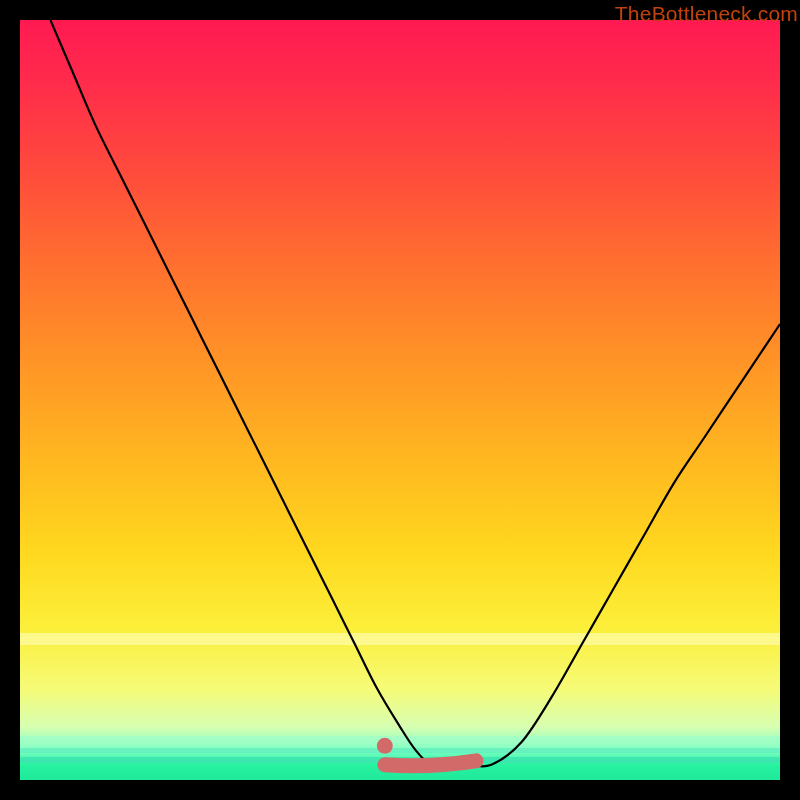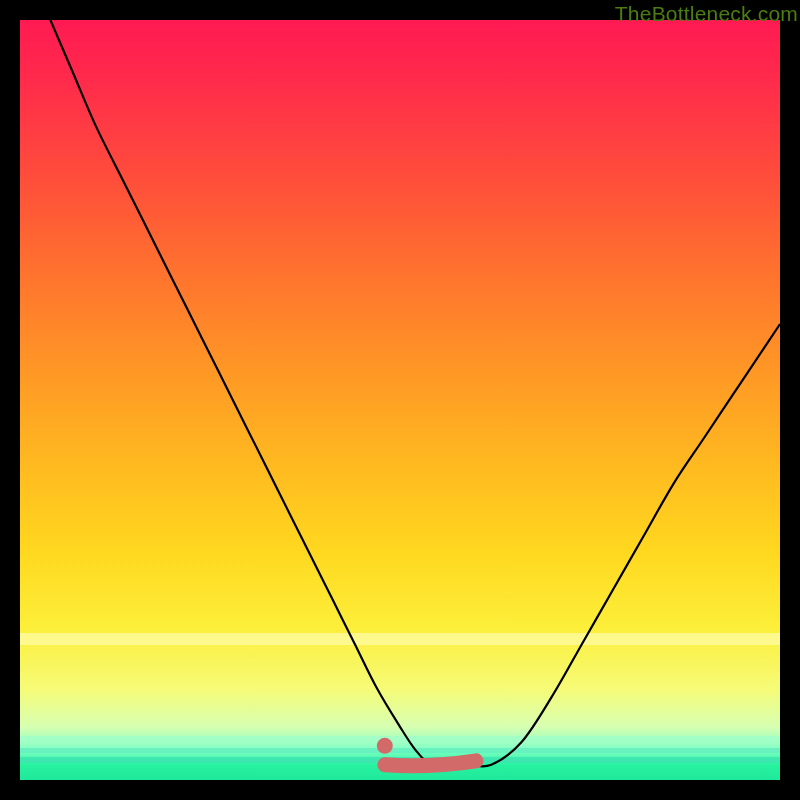--- a/index.html
+++ b/index.html
@@ -46,21 +46,21 @@
   }
   .stripe.a { top: 80.6%; height: 1.6%; background: rgba(255,255,200,0.55); }
   .stripe.b { top: 94.2%; height: 0.9%; background: rgba(160,255,200,0.8); }
   .stripe.c { top: 95.8%; height: 0.7%; background: rgba(100,240,190,0.85); }
   .stripe.d { top: 97.0%; height: 0.7%; background: rgba(60,230,175,0.9); }
 
   .watermark {
     position: absolute;
     top: 2px;
     right: 2px;
-    color: #4d7c0f;
+    color: #c2410c;
     font-size: 21px;
     letter-spacing: 0.2px;
     font-weight: 400;
     font-family: Arial, Helvetica, sans-serif;
     pointer-events: none;
   }
 
   svg.curves {
     position: absolute;
     inset: 0;

